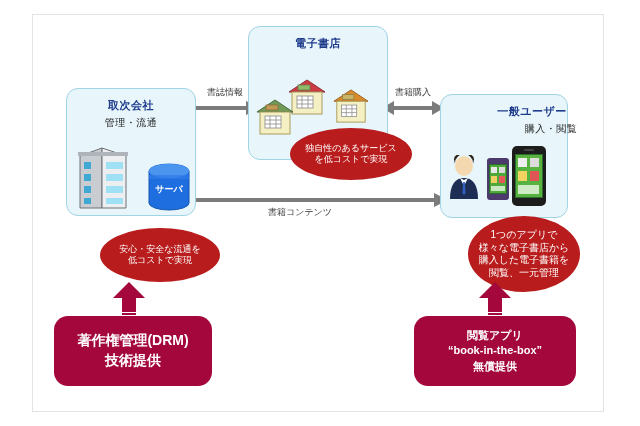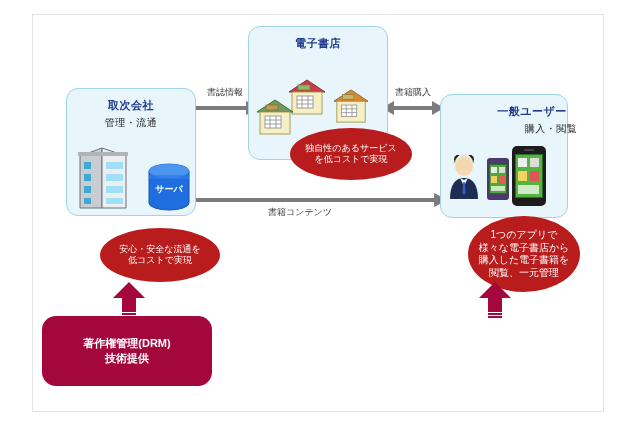--- a/index.html
+++ b/index.html
@@ -95,21 +95,21 @@
     color: #ffffff;
     display: flex;
     align-items: center;
     justify-content: center;
     text-align: center;
     font-weight: bold;
     line-height: 1.4;
     white-space: pre-line;
     box-sizing: border-box;
   }
-  #redbox-drm { left: 42px;  top: 316px; width: 170px; height: 70px; font-size: 11px; }
+  #redbox-drm { left: 54px;  top: 316px; width: 158px; height: 70px; font-size: 14px; }
   #redbox-app { left: 414px; top: 316px; width: 162px; height: 70px; font-size: 11px; }
 
   
   .uparrow { position: absolute; }
 
   
   .flowlabel {
     position: absolute;
     font-size: 9px;
     color: #333333;
@@ -286,14 +286,17 @@
   </svg>
 
   <svg class="uparrow" style="left:477px; top:282px;" width="36" height="38" viewBox="0 0 36 38">
     <polygon points="18,0 34,16 25,16 25,30 11,30 11,16 2,16" fill="#a3073b"></polygon>
     <rect x="11" y="31" width="14" height="2" fill="#a3073b"></rect>
     <rect x="11" y="34" width="14" height="2" fill="#a3073b"></rect>
   </svg>
 
   <div class="redbox" id="redbox-drm">著作権管理(DRM)
 技術提供</div>
+  <div class="redbox" id="redbox-app">閲覧アプリ
+“book-in-the-box”
+無償提供</div>
 
 </div>
 
 </body></html>

